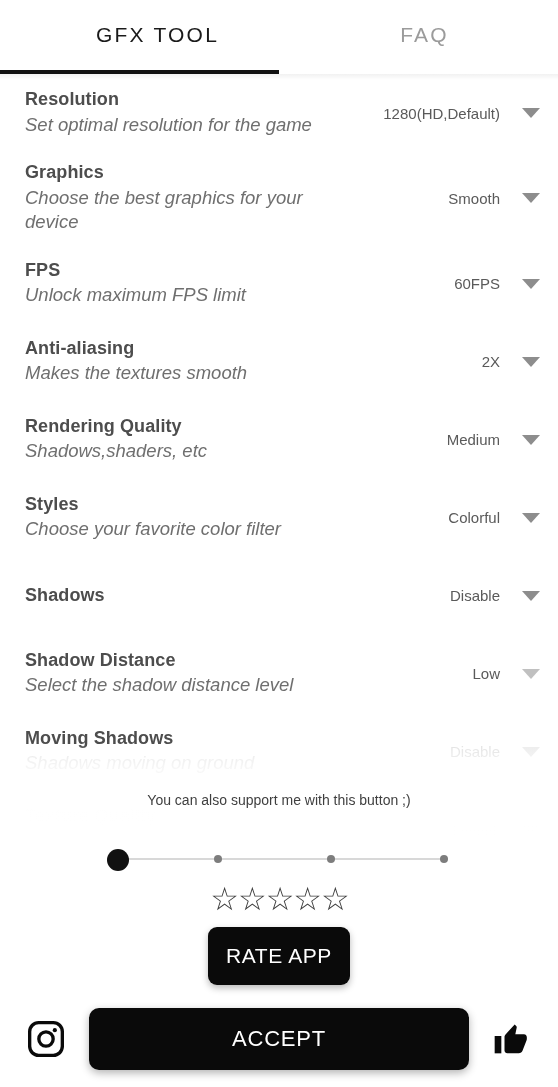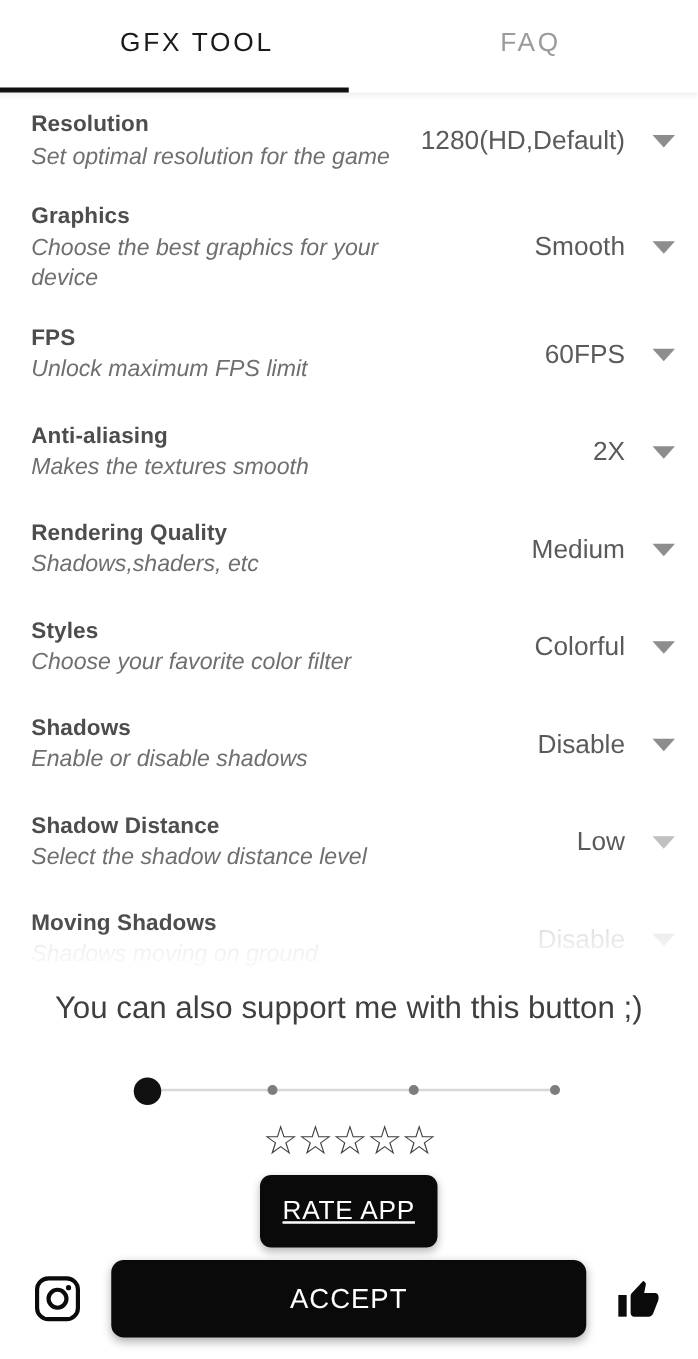--- a/index.html
+++ b/index.html
@@ -75,21 +75,21 @@
     max-width:312px;
     font-style:italic;
   }
   .row-right {
     flex:0 0 auto;
     display:flex;
     align-items:center;
     gap:22px;
   }
   .row-value {
-    font-size:21px;
+    font-size:15px;
     color:#5a5a5a;
     white-space:nowrap;
     text-align:right;
   }
   .caret {
     width:0; height:0;
     border-left:9px solid transparent;
     border-right:9px solid transparent;
     border-top:10px solid #8d8d8d;
   }
@@ -118,21 +118,21 @@
     position:absolute;
     left:0; right:0;
     top:745px;
     height:342px;
     display:flex;
     flex-direction:column;
     align-items:center;
   }
   .support-text {
     margin-top:47px;
-    font-size:25px;
+    font-size:14px;
     color:#3f3f3f;
     white-space:nowrap;
   }
 
   
   .stepper {
     position:relative;
     width:345px;
     height:28px;
     margin-top:37px;
@@ -182,21 +182,20 @@
     border-radius:9px;
     background:#0a0a0a;
     color:#ffffff;
     font-size:21px;
     letter-spacing:0.6px;
     display:flex;
     align-items:center;
     justify-content:center;
     box-shadow:0 3px 7px rgba(0,0,0,0.28);
     border:none;
-    text-decoration:underline;
   }
 
   
   .bottombar {
     position:absolute;
     left:0; right:0;
     bottom:13px;
     height:70px;
     display:flex;
     align-items:center;
@@ -306,21 +305,20 @@
       </div>
       <div class="row-right">
         <div class="row-value">Colorful</div>
         <div class="caret"></div>
       </div>
     </div>
 
     <div class="row">
       <div class="row-left">
         <div class="row-title">Shadows</div>
-        <div class="row-sub">Enable or disable shadows</div>
       </div>
       <div class="row-right">
         <div class="row-value">Disable</div>
         <div class="caret"></div>
       </div>
     </div>
 
     <div class="row">
       <div class="row-left">
         <div class="row-title">Shadow Distance</div>

